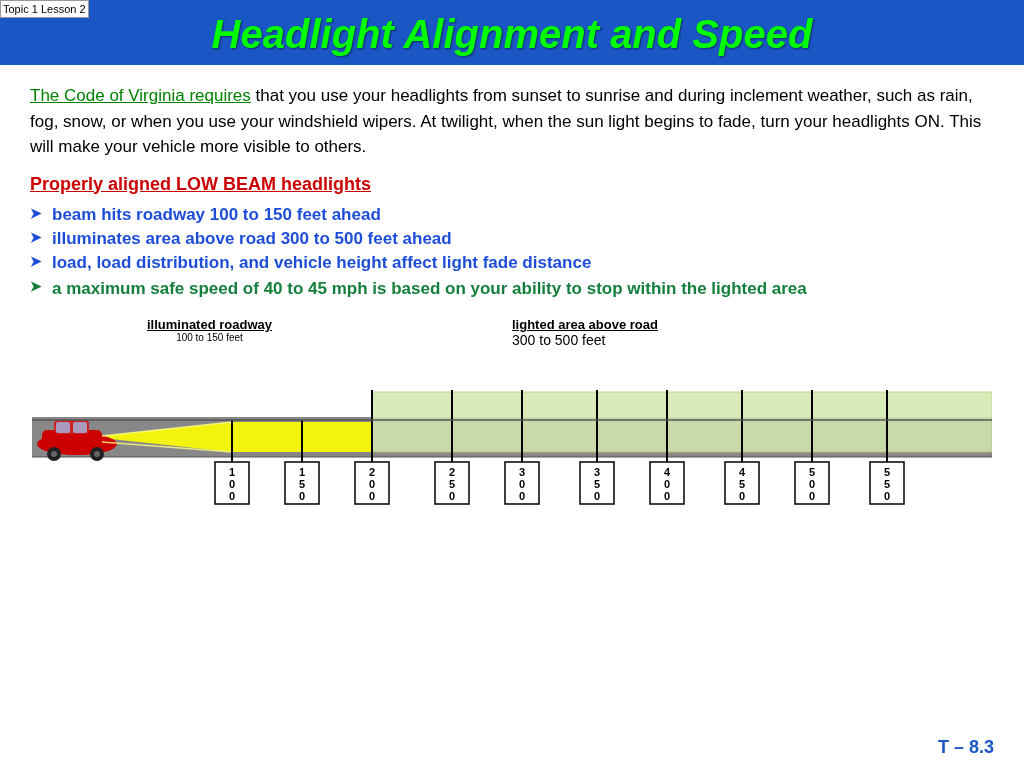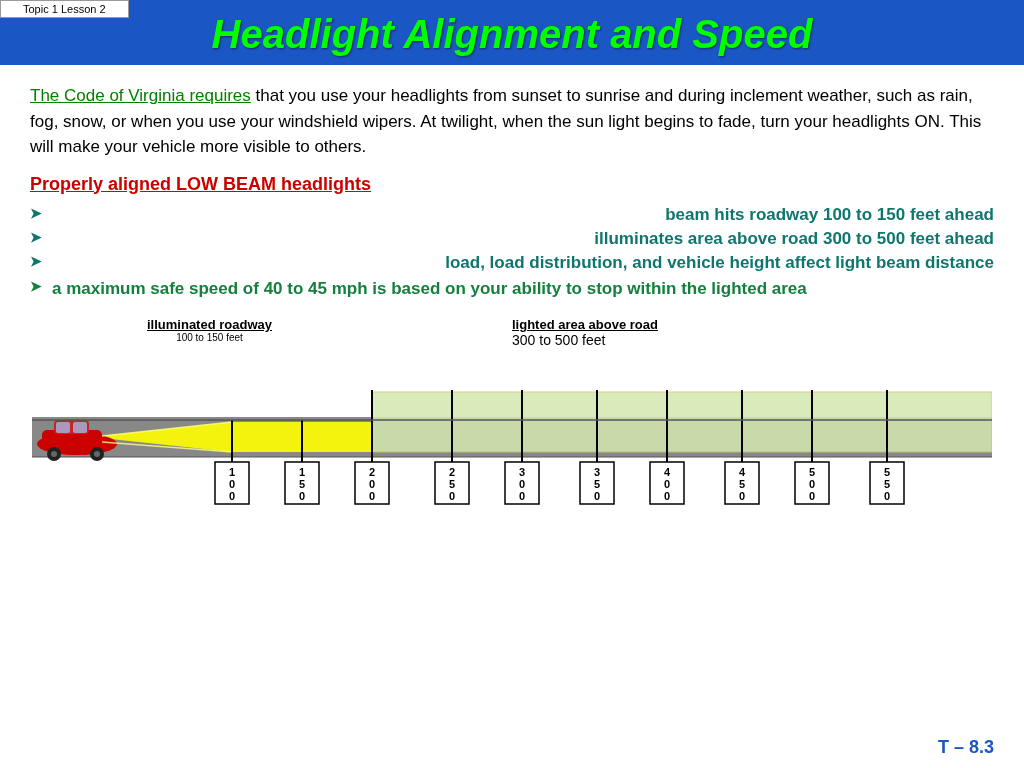--- a/index.html
+++ b/index.html
@@ -18,21 +18,21 @@
       width: 100%;
       padding: 8px 20px;
       position: relative;
     }
     #topic-label {
       position: absolute;
       top: 0; left: 0;
       background: #fff;
       border: 1px solid #999;
       font-size: 11px;
-      padding: 2px 22px;
+      padding: 2px 2px;
       color: #000;
     }
     #main-title {
       text-align: center;
       font-size: 40px;
       font-weight: bold;
       color: #00ff00;
       text-shadow: 1px 1px 2px rgba(0,0,0,0.5);
       font-style: italic;
       padding-top: 4px;
@@ -77,21 +77,21 @@
       margin-bottom: 4px;
       padding-left: 22px;
       position: relative;
     }
     #bullet-list li::before {
       content: "➤";
       position: absolute;
       left: 0;
       font-size: 14px;
     }
-    #bullet-list li.dark { color: #0f766e; text-align: right; }
+    #bullet-list li.dark { color: #1d4ed8; }
     #bullet-list li.red { color: #15803d; line-height: 1.4; }
 
     
     #diagram {
       position: relative;
       width: 960px;
       height: 195px;
       margin: 17px auto;
     }
 
@@ -157,21 +157,21 @@
 
   <p id="intro-para">
     <span class="highlight">The Code of Virginia requires</span><span> that you use your headlights from sunset to sunrise and during inclement weather, such as rain, fog, snow, or when you use your windshield wipers. At twilight, when the sun light begins to fade, turn your headlights ON.  This will make your vehicle more visible to others.</span>
   </p>
 
   <div id="low-beam-heading">Properly aligned LOW BEAM headlights</div>
 
   <ul id="bullet-list">
     <li class="dark">beam hits roadway 100 to 150 feet ahead</li>
     <li class="dark">illuminates area above road 300 to 500 feet ahead</li>
-    <li class="dark">load, load distribution, and vehicle height affect light beam distance</li>
+    <li class="dark">load, load distribution, and vehicle height affect light fade distance</li>
     <li class="red">a maximum safe speed of 40 to 45 mph is based on your ability to stop within the lighted area</li>
   </ul>
 
   <div id="diagram">
 
     <div id="label-illuminated">
       <div class="title">illuminated roadway</div>
       <div class="sub">100 to 150 feet</div>
     </div>
 

